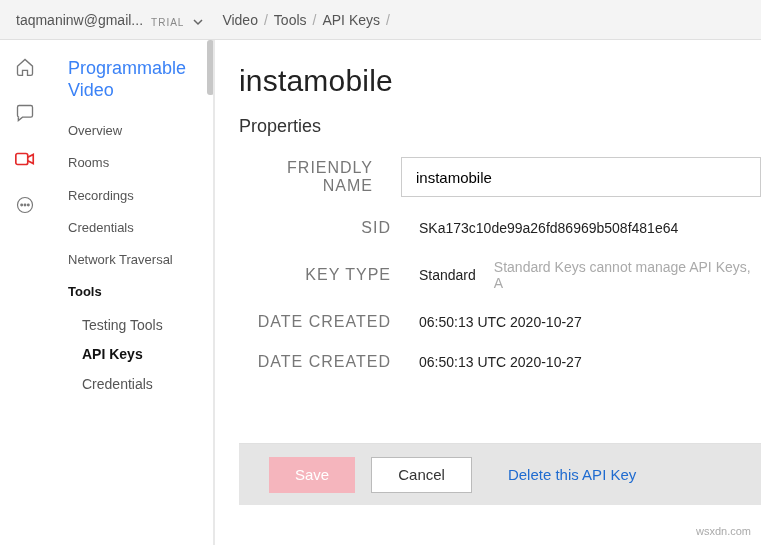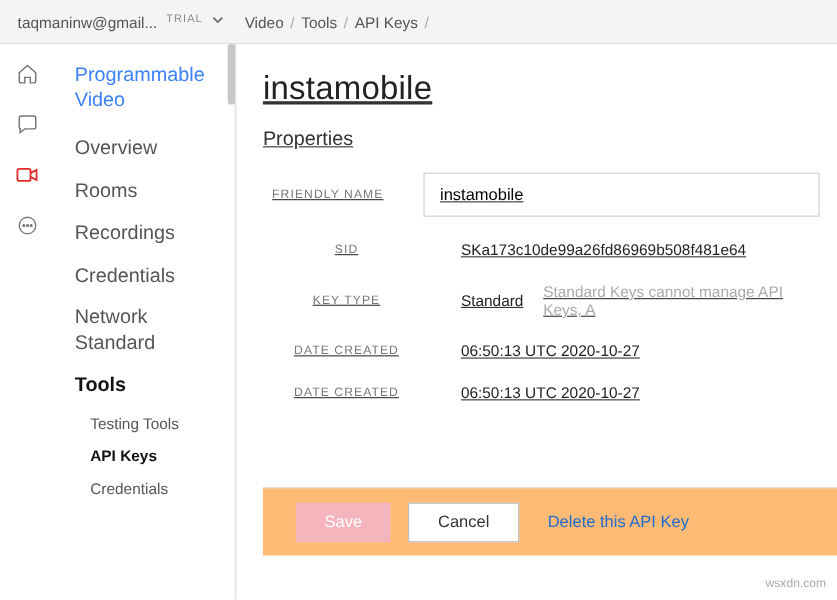--- a/index.html
+++ b/index.html
@@ -1,46 +1,46 @@
 <!DOCTYPE html>
 <html><head>
 <meta charset="utf-8">
 <style>
   * { box-sizing: border-box; margin: 0; padding: 0; }
   body { font-family: -apple-system, BlinkMacSystemFont, "Segoe UI", Helvetica, Arial, sans-serif; font-size: 14px; color: #333; background: #fff; width: 761px; height: 545px; overflow: hidden; }
   .topbar { display: flex; align-items: center; height: 40px; background: #f4f4f4; border-bottom: 1px solid #e0e0e0; padding-left: 16px; color: #555; }
-  .account { display: flex; align-items: flex-start; gap: 8px; font-size: 14px; margin-right: 18px; }
+  .account { display: flex; align-items: flex-end; gap: 8px; font-size: 14px; margin-right: 18px; }
   .trial { font-size: 10px; letter-spacing: 1px; color: #888; }
   .chev { display:inline-block; }
   .chev svg { display:block; }
   .breadcrumb { display: flex; align-items: center; gap: 6px; font-size: 14px; color: #555; }
   .slash { color: #aaa; }
   .layout { display: flex; height: calc(545px - 40px); }
   .rail { width: 50px; display: flex; flex-direction: column; align-items: center; padding-top: 16px; gap: 24px; background:#fff; }
   .rail .ricon { width: 22px; height: 22px; display: flex; align-items: center; justify-content: center; color: #777; cursor:pointer; }
   .rail .ricon.active { color: #e42a2a; }
   .sidebar { width: 165px; padding: 18px 10px 10px 18px; border-right: 2px solid #e8e8e8; position: relative; overflow-y:auto;}
   .sidebar h2 { color: #3b82f6; font-size: 18px; font-weight: 500; line-height: 1.2; margin-bottom: 22px; }
-  .sidebar a { display:block; color:#555; text-decoration:none; font-size:18px; margin-bottom: 16px; cursor:pointer; line-height:1.25;}
+  .sidebar a { display:block; color:#555; text-decoration:none; font-size:13px; margin-bottom: 16px; cursor:pointer; line-height:1.25;}
   .sidebar a.sub { padding-left: 14px; font-size:14px; margin-bottom:12px;}
   .sidebar a.bold { color:#111; font-weight:600; }
   .sidebar a.active { color:#111; font-weight:600; }
-  .main { flex:1; padding: 24px 16px 0 24px; position:relative; overflow:hidden;text-decoration:underline;}
+  .main { flex:1; padding: 24px 0 0 24px; position:relative; overflow:hidden;}
   .title { font-size: 30px; font-weight: 400; color:#222; margin-bottom: 18px; letter-spacing:0.2px;}
   .section-h { font-size: 18px; color:#333; margin-bottom: 20px; font-weight:400;}
   .proprow { display:flex; align-items:center; margin-bottom: 22px; }
-  .proplabel { width: 180px; text-align:center; padding-right: 28px; font-size:11px; letter-spacing:1px; color:#777; }
+  .proplabel { width: 180px; text-align:right; padding-right: 28px; font-size:16px; letter-spacing:1px; color:#777; }
   .propval { flex:1; font-size:14px; color:#222; display:flex; align-items:center; gap:18px;}
   .propval .hint { color:#aaa; font-size:14px;}
   .inputbox { border:1px solid #ccc; height:40px; padding:0 14px; font-size:15px; width: 360px; }
-  .footerbar { position:absolute; left:24px; right:0; bottom: 40px; border-top:1px solid #e0e0e0; height:62px; display:flex; align-items:center; gap:16px; padding-left:30px; background:#fdba74;}
+  .footerbar { position:absolute; left:24px; right:0; bottom: 40px; border-top:1px solid #e0e0e0; height:62px; display:flex; align-items:center; gap:16px; padding-left:30px; background:#e5e5e5;}
   .btn { height:36px; padding:0 26px; font-size:15px; cursor:pointer; border:1px solid transparent; }
   .btn-save { background:#f5b5bd; color:#fff; border:none; }
   .btn-cancel { background:#fff; color:#333; border:1px solid #bbb; }
-  .linkdel { color:#1f6bd0; font-size:15px; margin-left:10px; cursor:pointer;}
+  .linkdel { color:#1f6bd0; font-size:15px; margin-left:20px; cursor:pointer;}
   .watermark { position:absolute; right:10px; bottom:8px; font-size:11px; color:#aaa;text-align:right;}
   .scrollthumb { position:absolute; right: -1px; top: 0; width:7px; height:55px; background:#c7c7c7; border-radius:3px;}
 </style>
 </head>
 <body>
 
 <div class="topbar">
   <div class="account">
     <span>taqmaninw@gmail...</span>
     <span class="trial">TRIAL</span>
@@ -91,21 +91,21 @@
   <div class="sidebar">
     <div class="scrollthumb"></div>
     <h2>
       <span>Programmable</span><br>
       <span>Video</span>
     </h2>
     <a>Overview</a>
     <a>Rooms</a>
     <a>Recordings</a>
     <a>Credentials</a>
-    <a>Network Standard</a>
+    <a>Network Traversal</a>
     <a class="bold">Tools</a>
     <a class="sub">Testing Tools</a>
     <a class="sub active">API Keys</a>
     <a class="sub">Credentials</a>
   </div>
 
   <div class="main">
     <div class="title">instamobile</div>
     <div class="section-h">Properties</div>
 

